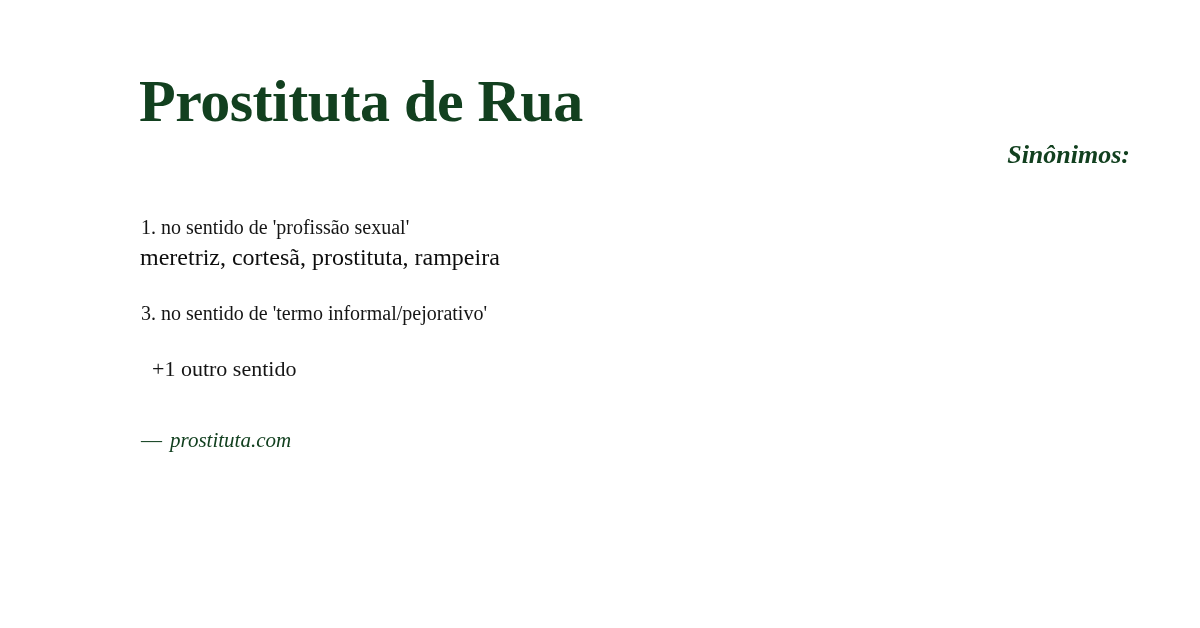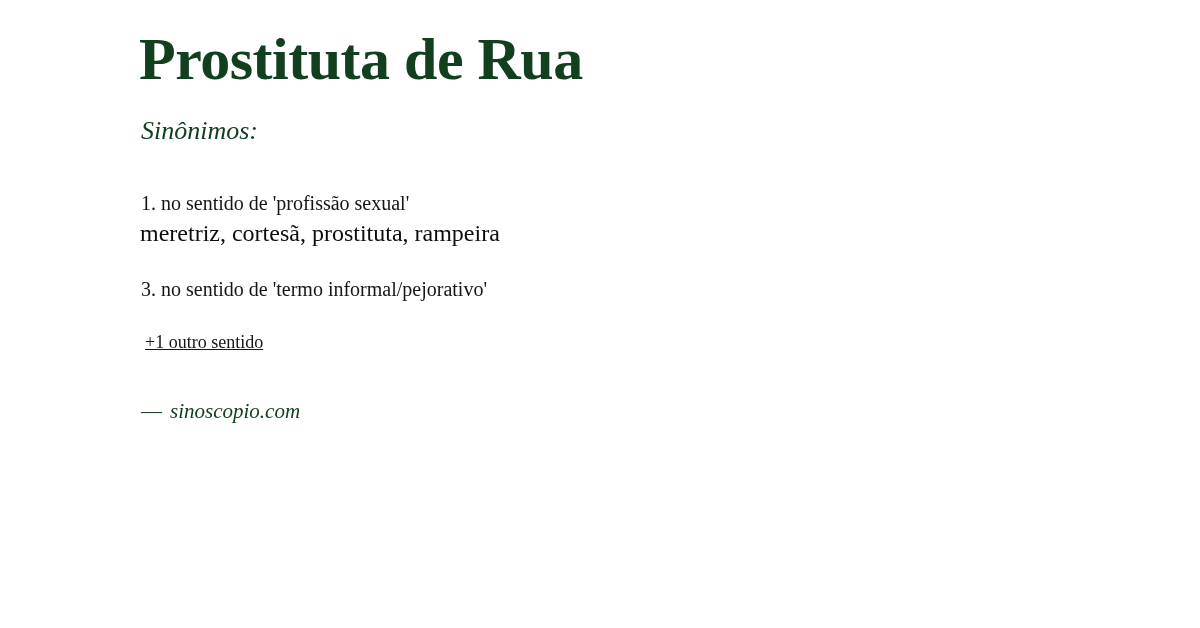--- a/index.html
+++ b/index.html
@@ -11,36 +11,37 @@
     height: 628px;
     background: #ffffff;
     font-family: "Liberation Serif", "DejaVu Serif", serif;
     overflow: hidden;
   }
   .page {
     position: relative;
     width: 1200px;
     height: 628px;
     box-sizing: border-box;
-    padding: 26px 70px 0 139px;
+    padding: 68px 70px 0 139px;
   }
   .title {
     font-size: 60px;
     font-weight: bold;
     color: #12401f;
     line-height: 1.1;
     letter-spacing: -0.5px;
     margin: 0;
   }
   .subtitle {
     font-size: 26px;
-    font-weight: normal;
+    font-weight: bold;
     font-style: italic;
     color: #12401f;
-    margin: 24px 0 0 2px;
+    margin: 6px 0 0 2px;
+    text-align: right;
   }
   .senses {
     margin-top: 44px;
   }
   .sense {
     margin-bottom: 28px;
   }
   .sense:last-child {
     margin-bottom: 8px;
   }
@@ -51,24 +52,23 @@
     line-height: 1.3;
   }
   .sense-words {
     font-size: 24px;
     color: #0d0d0d;
     line-height: 1.25;
     margin: 0 0 0 1px;
   }
   .more {
     margin-top: 30px;
-    font-size: 18px;
+    font-size: 22px;
     color: #151515;
-    margin-left: 6px;
-    text-decoration: underline;
+    margin-left: 13px;
   }
   .source {
     margin-top: 46px;
     font-size: 21px;
     font-style: italic;
     color: #12401f;
     margin-left: 2px;
   }
   .source .dash {
     font-style: normal;
@@ -96,16 +96,16 @@
 
     <div class="sense">
       <div class="sense-label">3. no sentido de 'termo informal/pejorativo'</div>
     </div>
 
   </div>
 
   <div class="more">+1 outro sentido</div>
 
   <div class="source">
-    <span class="dash">—</span><span>sinoscopio.com</span>
+    <span class="dash">—</span><span>prostituta.com</span>
   </div>
 
 </div>
 
 </body></html>

